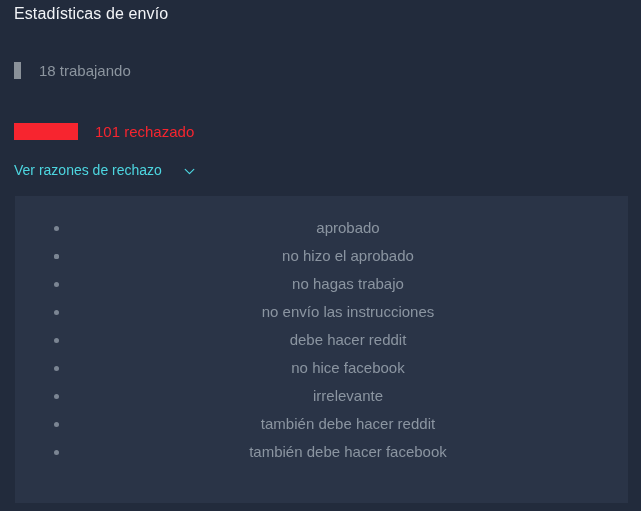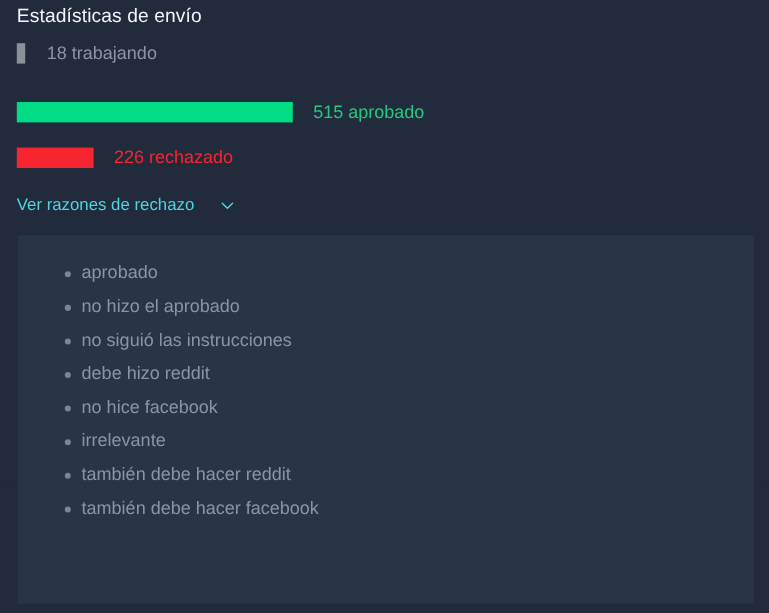--- a/index.html
+++ b/index.html
@@ -12,20 +12,21 @@
     background: #222b3c;
     font-family: "Liberation Sans", sans-serif;
     overflow: hidden;
   }
 
   #stats-widget {
     position: relative;
     width: 641px;
     height: 404px;
     background: #222b3c;
+    text-align: center;
   }
 
   
   .widget-title {
     position: absolute;
     left: 14px;
     top: 3px;
     font-size: 16px;
     line-height: 22px;
     color: #f2f4f7;
@@ -33,21 +34,21 @@
     white-space: nowrap;
   }
 
   
   .stat-row {
     position: absolute;
     left: 14px;
     display: flex;
     align-items: center;
   }
-  .stat-row.working  { top: 36px; }
+  .stat-row.working  { top: 62px; }
   .stat-row.approved { top: 85px; }
   .stat-row.rejected { top: 123px; }
 
   .bar {
     height: 17px;
     display: block;
   }
   .bar.working  { width: 7px;   background: #8a9199; }
   .bar.approved { width: 230px; background: #00dc83; }
   .bar.rejected { width: 64px;  background: #f7252f; }
@@ -123,46 +124,43 @@
 
 <div id="stats-widget">
 
   <div class="widget-title">Estadísticas de envío</div>
 
   <div class="stat-row working">
     <span class="bar working"></span>
     <span class="stat-label working">18 trabajando</span>
   </div>
 
-  <div class="stat-row approved">
-    <span class="bar approved"></span>
-    <span class="stat-label approved">515 aprobado</span>
-  </div>
 
   <div class="stat-row rejected">
     <span class="bar rejected"></span>
-    <span class="stat-label rejected">226 rechazado</span>
+    <span class="stat-label rejected">101 rechazado</span>
   </div>
 
   <div class="toggle-link">
     <span>Ver razones de rechazo</span>
     <span class="chevron">
       <svg width="11" height="11" viewBox="0 0 11 11" aria-hidden="true">
         <path d="M1.2 3.4 L5.5 7.6 L9.8 3.4" fill="none" stroke="#4dd6e0" stroke-width="1.2" stroke-linecap="round" stroke-linejoin="round"></path>
       </svg>
     </span>
   </div>
 
   <div class="reasons-panel">
     <ul class="reasons-list">
       <li><span class="bullet"></span><span>aprobado</span></li>
       <li><span class="bullet"></span></li>
       <li><span class="bullet"></span><span>no hizo el aprobado</span></li>
-      <li><span class="bullet"></span><span>no siguió las instrucciones</span></li>
-      <li><span class="bullet"></span><span>debe hizo reddit</span></li>
+      <li><span class="bullet"></span><span>no hagas trabajo</span></li>
+      <li><span class="bullet"></span><span>no envío las instrucciones</span></li>
+      <li><span class="bullet"></span><span>debe hacer reddit</span></li>
       <li><span class="bullet"></span><span>no hice facebook</span></li>
       <li><span class="bullet"></span><span>irrelevante</span></li>
       <li><span class="bullet"></span><span>también debe hacer reddit</span></li>
       <li><span class="bullet"></span><span>también debe hacer facebook</span></li>
     </ul>
   </div>
 
 </div>
 
 </body></html>

